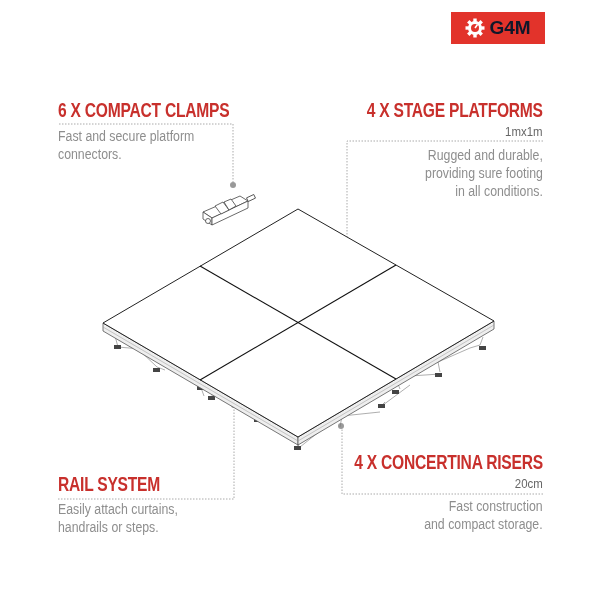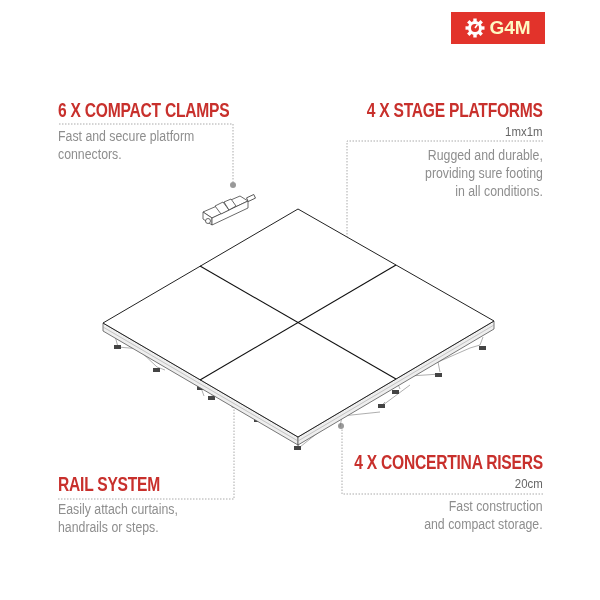--- a/index.html
+++ b/index.html
@@ -1,17 +1,17 @@
 <!DOCTYPE html>
 <html><head>
 <meta charset="utf-8">
 <style>
   html,body{margin:0;padding:0;background:#fff;}
   body{width:600px;height:600px;position:relative;overflow:hidden;font-family:"Liberation Sans","DejaVu Sans",sans-serif;}
-  .logo{position:absolute;left:451px;top:12px;width:94px;height:32px;background:#e2332b;display:flex;align-items:center;justify-content:center;gap:4px;color:#fef9c3;}
+  .logo{position:absolute;left:451px;top:12px;width:94px;height:32px;background:#e2332b;display:flex;align-items:center;justify-content:center;gap:4px;color:#0f172a;}
   .logo-text{font-weight:bold;font-size:19px;letter-spacing:0px;font-family:"Liberation Sans",sans-serif;}
   .heading{position:absolute;color:#c8302c;font-family:"Liberation Sans Narrow","Liberation Sans",sans-serif;font-weight:bold;font-size:20px;letter-spacing:-0.3px;transform:scaleX(0.78);white-space:nowrap;line-height:22px;}
   .heading.left{transform-origin:left center;}
   .heading.right{transform-origin:right center;text-align:right;}
   .sub{position:absolute;color:#666;font-size:13px;line-height:15px;white-space:nowrap;transform:scaleX(0.88);}
   .desc{position:absolute;color:#8e8e8e;font-size:14px;line-height:18px;white-space:pre-line;transform:scaleX(0.88);}
   .left-t{transform-origin:left top;text-align:left;}
   .right-t{transform-origin:right top;text-align:right;}
   svg.art{position:absolute;left:0;top:0;}
 </style>

